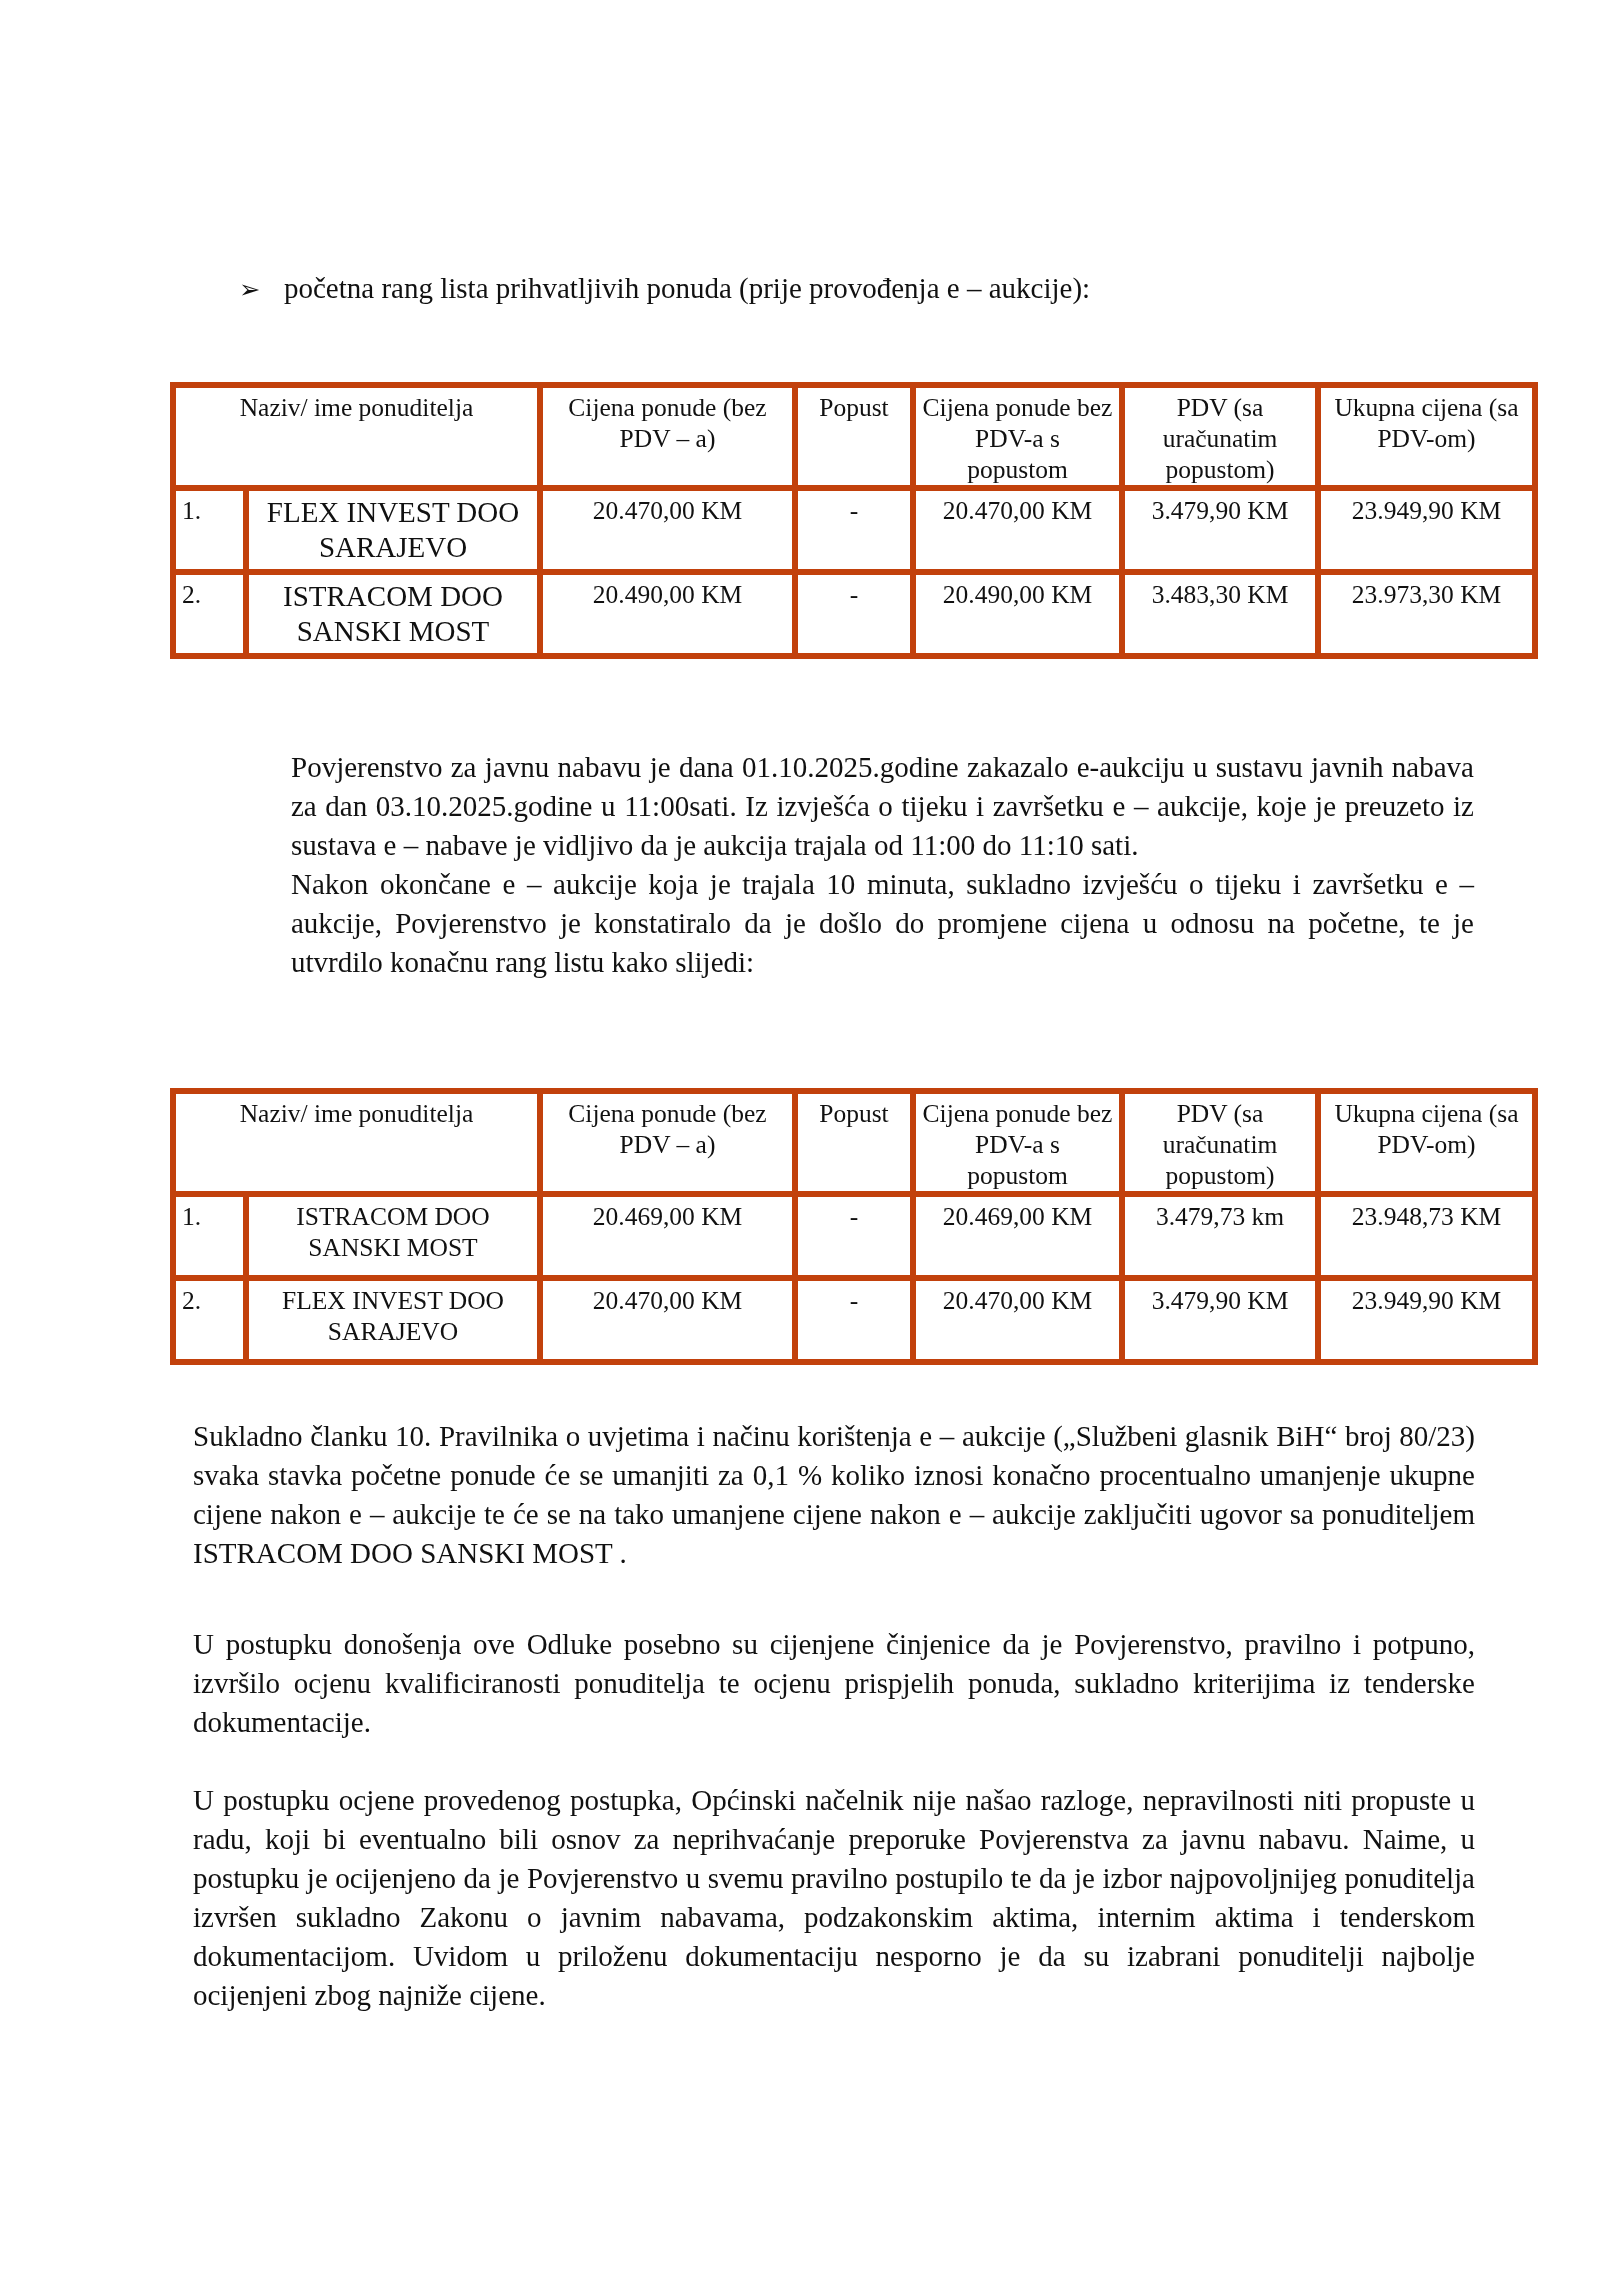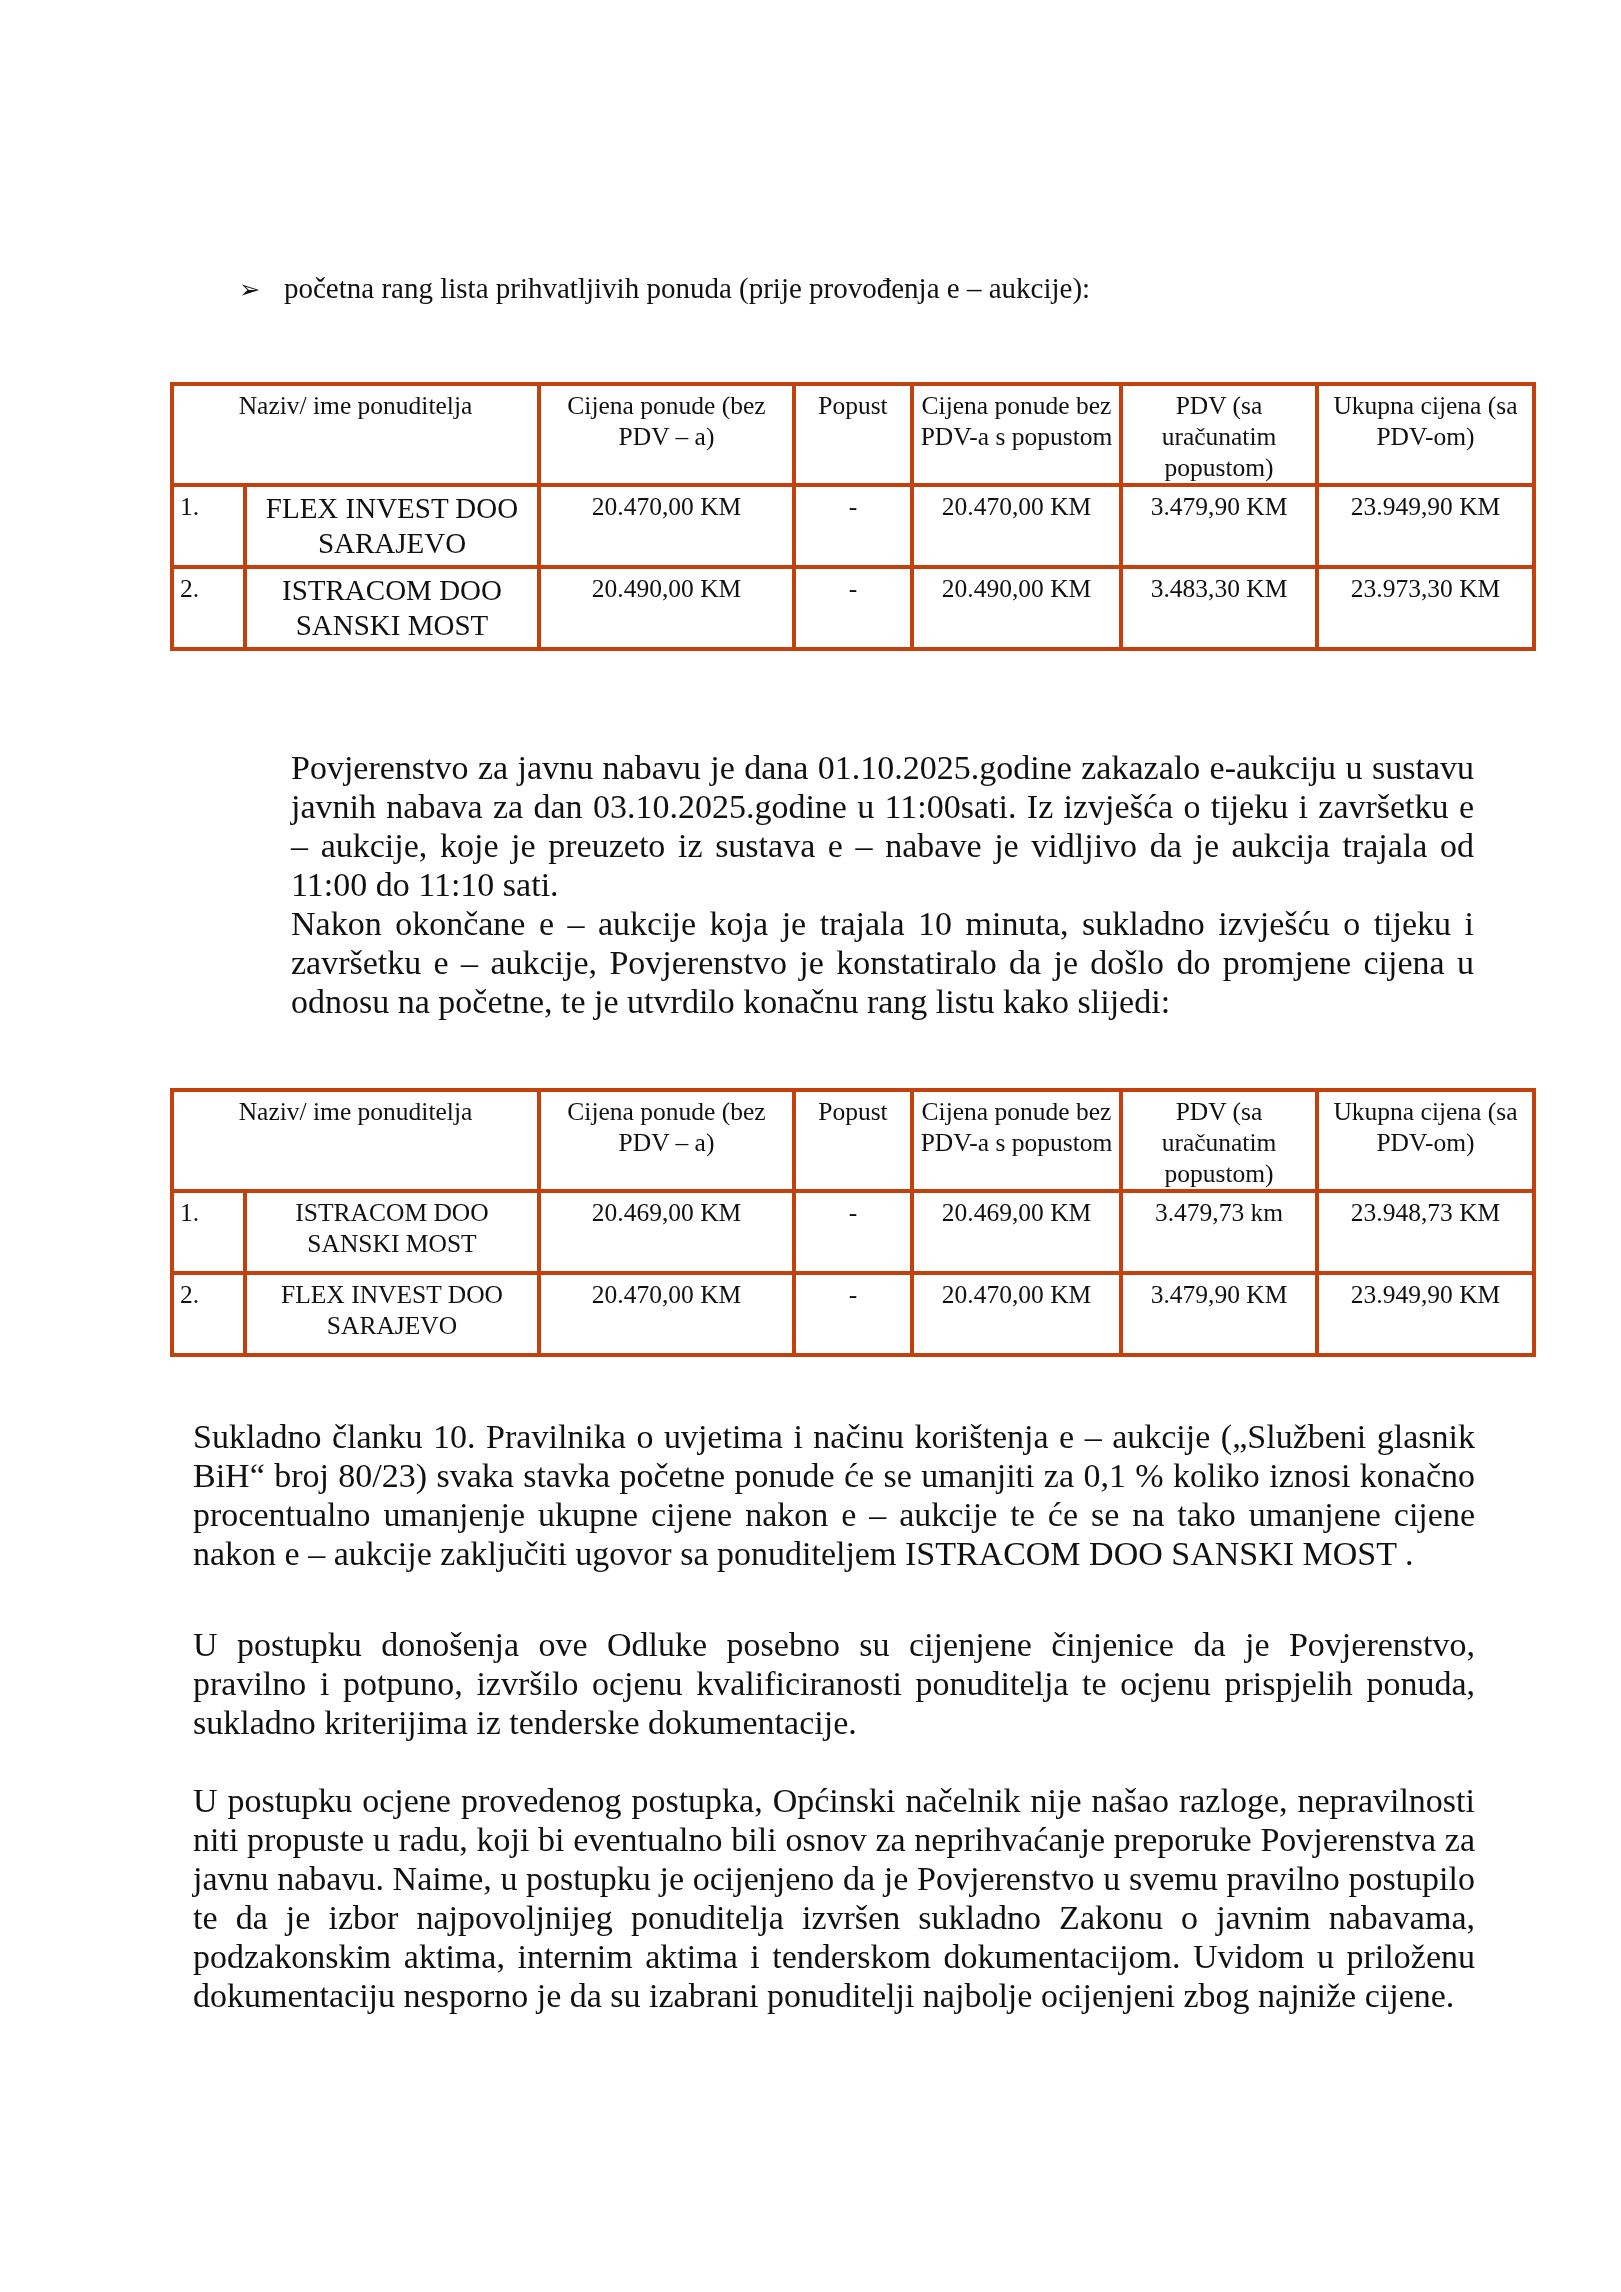--- a/index.html
+++ b/index.html
@@ -3,30 +3,30 @@
 <meta charset="utf-8">
 <style>
   html, body { margin: 0; padding: 0; background: #ffffff; }
   body { width: 1621px; height: 2293px; position: relative; font-family: "Liberation Serif", "DejaVu Serif", serif; color: #111; }
   .page { position: absolute; left: 0; top: 0; width: 1621px; height: 1770px; }
 
   .bullet-line { position: absolute; left: 239px; top: 269px; font-size: 29px; line-height: 39px; }
   .bullet-arrow { display: inline-block; width: 45px; font-size: 25.5px; }
 
   table.rank { position: absolute; left: 170px; width: 1360px; border-collapse: collapse; table-layout: fixed; font-size: 25.5px; line-height: 31px; }
-  table.rank td, table.rank th { border: 4px solid #c2410c; vertical-align: top; text-align: center; font-weight: normal; padding: 3.9px 5.9px 0 5.9px; }
+  table.rank td, table.rank th { border: 6px solid #c2410c; vertical-align: top; text-align: center; font-weight: normal; padding: 3.9px 5.9px 0 5.9px; }
   table.rank th { height: 88px; }
   table.t1 { top: 382px; }
   table.t2 { top: 1088px; }
   table.t1 td { height: 74px; }
   table.t2 td { height: 74px; }
   .name-big { font-size: 29px; line-height: 35px; }
   .num-cell { text-align: left !important; }
 
-  .para { position: absolute; font-size: 34px; line-height: 39px; text-align: justify; }
+  .para { position: absolute; font-size: 29px; line-height: 39px; text-align: justify; }
   .para1 { left: 291px; top: 748px; width: 1183px; }
   .para2 { left: 193px; top: 1417px; width: 1282px; }
   .para3 { left: 193px; top: 1625px; width: 1282px; }
   .para4 { left: 193px; top: 1781px; width: 1282px; }
   .para p { margin: 0; }
 </style>
 </head>
 <body>
 
 <div class="page">

